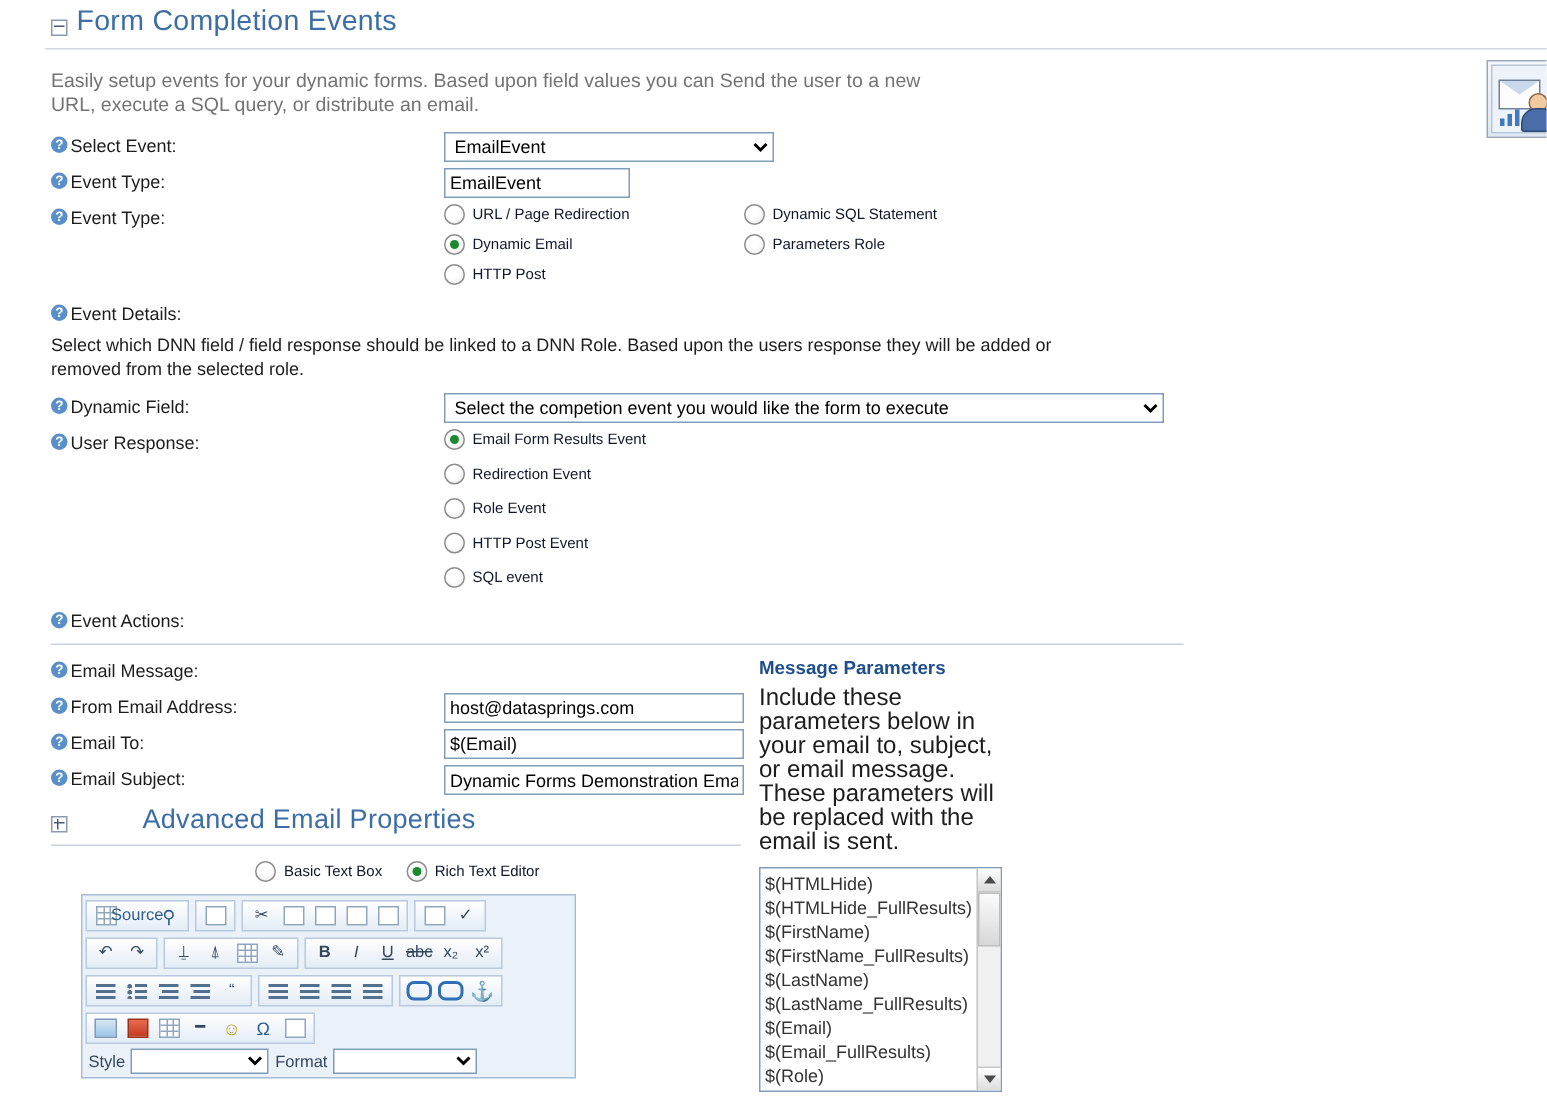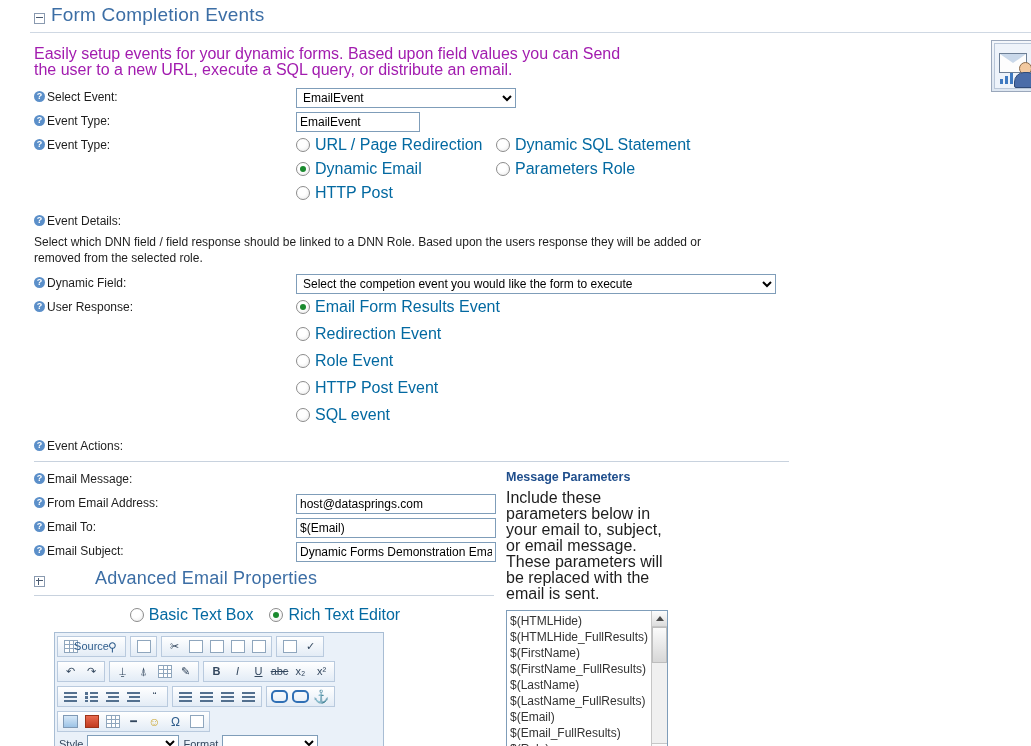--- a/index.html
+++ b/index.html
@@ -62,23 +62,23 @@
     font-size: 19px;
     color: #3c6ea5;
     font-weight: normal;
     letter-spacing: 0.2px;
   }
 
   
   .intro {
     margin: 13px 0 0 4px;
     width: 590px;
-    font-size: 16px;
+    font-size: 13px;
     line-height: 16px;
-    color: #a21caf;
+    color: #737373;
   }
 
   
   .corner-icon {
     position: absolute;
     right: 18px;
     top: 40px;
     width: 52px;
     height: 52px;
     border: 1px solid #9aa7bb;
@@ -217,22 +217,22 @@
 
   
   .radio-line {
     display: flex;
     align-items: center;
     margin-bottom: 6px;
   }
   .radio-opt {
     display: flex;
     align-items: center;
-    font-size: 16px;
-    color: #0369a1;
+    font-size: 10px;
+    color: #0f172a;
   }
   .radio-opt .rb {
     width: 12px;
     height: 12px;
     border-radius: 50%;
     border: 1px solid #8c8c8c;
     background: radial-gradient(circle at 40% 35%, #ffffff 40%, #e8e8e8 100%);
     margin-right: 5px;
     position: relative;
     flex: none;

